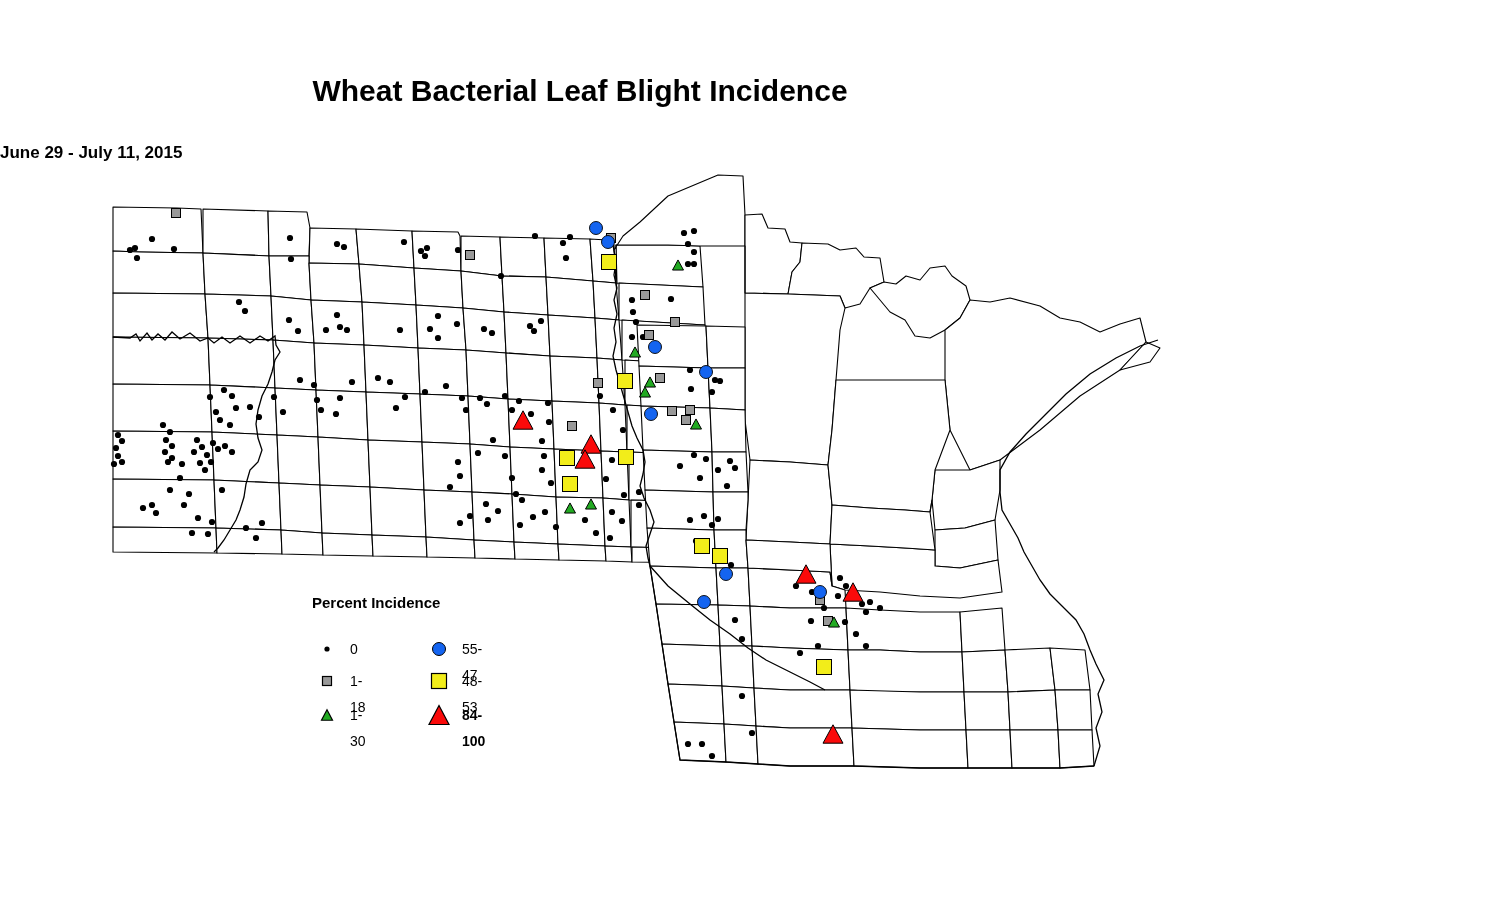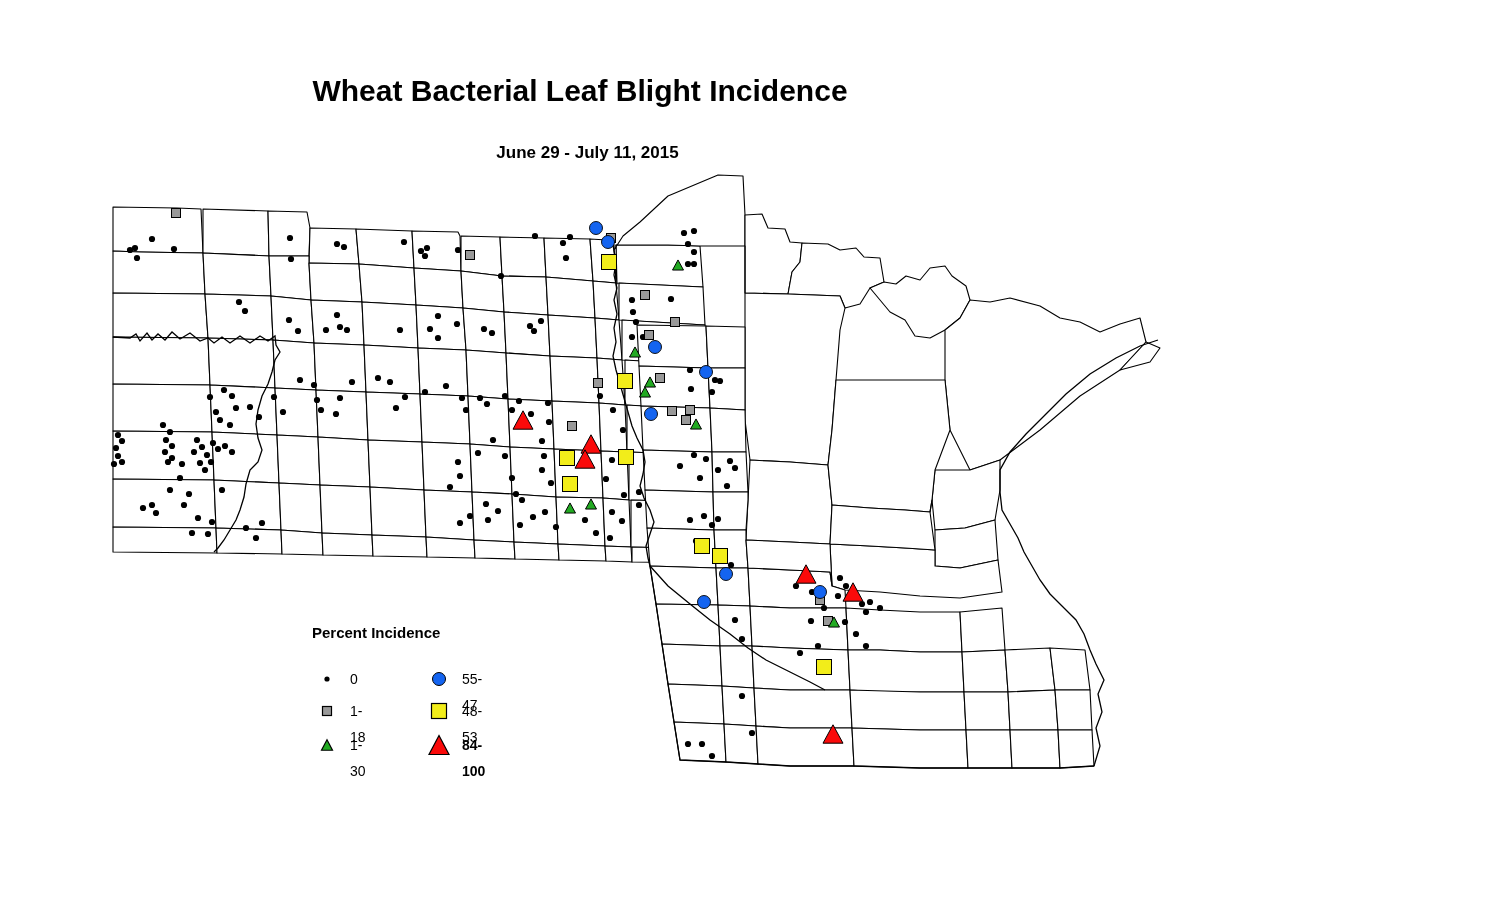--- a/index.html
+++ b/index.html
@@ -1,26 +1,26 @@
 <!DOCTYPE html>
 <html><head>
 <meta charset="utf-8">
 <style>
   html,body{margin:0;padding:0;background:#ffffff;}
   body{width:1503px;height:900px;position:relative;overflow:hidden;
        font-family:"Liberation Sans","DejaVu Sans",sans-serif;color:#000;}
   #map-figure{position:absolute;left:0;top:0;width:1503px;height:900px;}
   #title{position:absolute;left:0;top:74px;width:1160px;text-align:center;
          font-size:30px;font-weight:bold;letter-spacing:0px;}
-  #subtitle{position:absolute;left:0;top:143px;width:1175px;text-align:center;
+  #subtitle{position:absolute;left:0;top:143px;width:1175px;text-align:left;
             font-size:17px;font-weight:bold;}
   svg#map-canvas{position:absolute;left:0;top:0;width:1503px;height:900px;}
   .county{fill:#ffffff;stroke:#000000;stroke-width:1.1;stroke-linejoin:round;}
   .stateline{fill:none;stroke:#000000;stroke-width:1.3;}
-  #legend{position:absolute;left:300px;top:624px;width:260px;height:140px;}
+  #legend{position:absolute;left:300px;top:594px;width:260px;height:140px;}
   #legend-title{position:absolute;left:12px;top:0px;font-size:15px;font-weight:bold;}
   .leg-row{position:absolute;height:26px;}
   .leg-label{position:absolute;font-size:14px;line-height:26px;top:0;}
   .leg-sym{position:absolute;top:0;width:26px;height:26px;}
 </style>
 </head>
 <body>
 
 <div id="map-figure">
 

